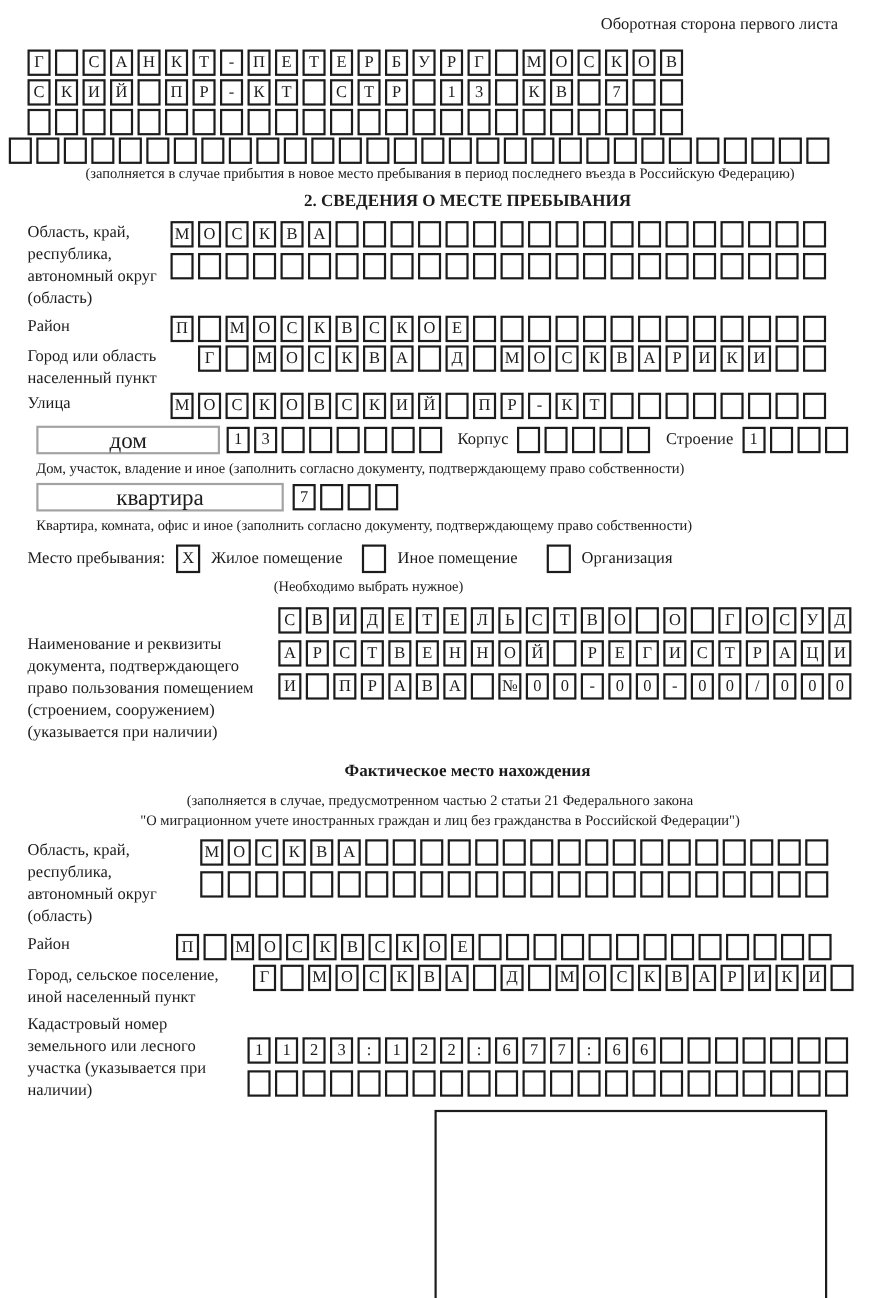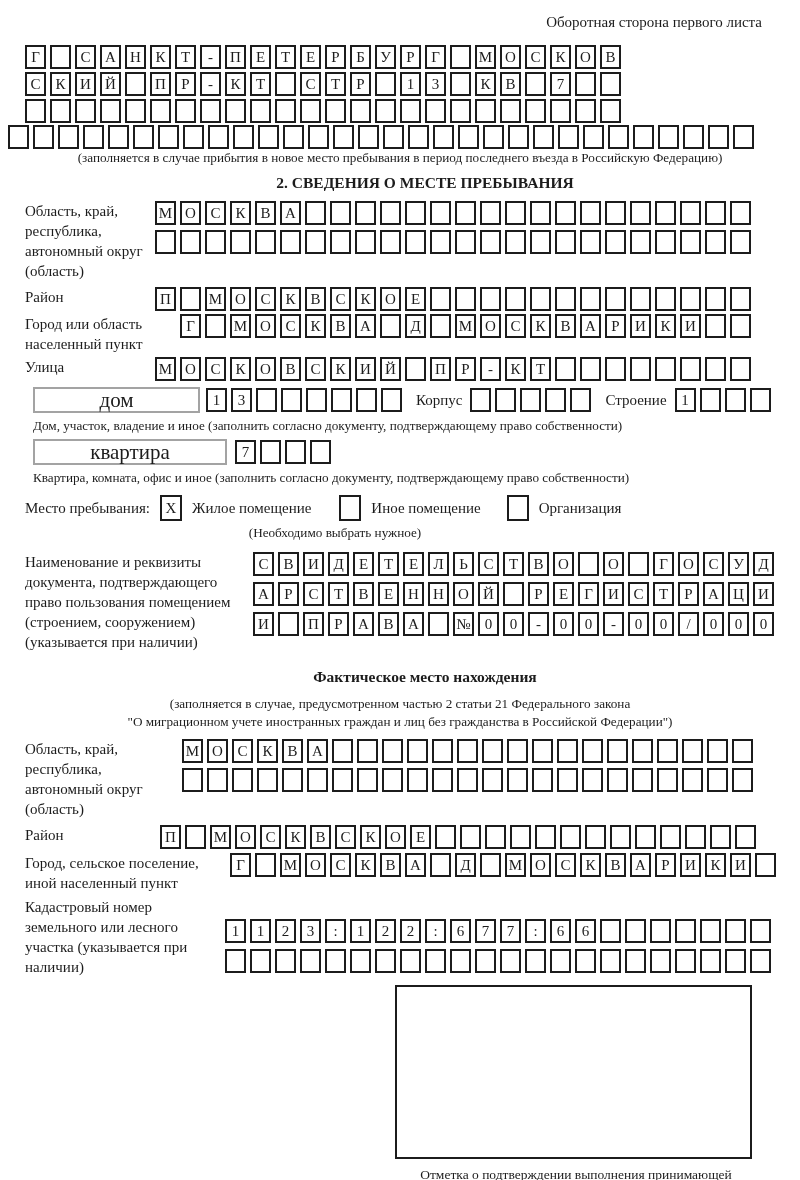--- a/index.html
+++ b/index.html
@@ -5,21 +5,21 @@
   * { margin:0; padding:0; box-sizing:border-box; }
   html,body { width:800px; background:#ffffff; color:#1c1c1c;
     font-family:"Liberation Serif","DejaVu Serif",serif; }
   body { width:800px; height:1180px; padding:14px 10px 0 25px; overflow:hidden; position:relative; }
 
   .header-note { text-align:right; font-size:15px; padding-right:28px; margin-bottom:14px; }
 
   .row { display:flex; align-items:flex-start; }
   .lbl { font-size:15px; line-height:20px; flex:none; }
   .w135 { width:135px; } .w130 { width:130px; } .w150 { width:150px; }
-  .w157 { width:157px; } .w200 { width:200px; } .w205 { width:205px; } .w225 { width:228px; }
+  .w157 { width:157px; } .w200 { width:200px; } .w205 { width:205px; } .w225 { width:228px;margin-top:24px; }
 
   .cellrow { display:flex; flex-wrap:nowrap; }
   .cell { flex:none; width:21px; height:24px; border:2px solid #1c1c1c; margin-right:4px;
     display:inline-flex; align-items:center; justify-content:center;
     font-size:15px; background:#fff; }
   .mb3 { margin-bottom:3px; } .mb5 { margin-bottom:5px; } .mb6 { margin-bottom:6px; }
 
   .fullrow { margin-left:-17px; margin-top:2px; }
 
   .caption { font-size:13.2px; line-height:18px; }
@@ -334,34 +334,34 @@
   <div class="cellrow">
       <span class="cell">1</span>
       <span class="cell"></span>
       <span class="cell"></span>
       <span class="cell"></span>
     </div>
 </div>
 <div class="caption" style="margin:4px 0 4px 8px">Дом, участок, владение и иное (заполнить согласно документу, подтверждающему право собственности)</div>
 
 <div class="hrow">
-  <div class="widebox" style="width:194px; margin-left:8px">квартира</div>
+  <div class="widebox" style="width:225px; margin-left:8px">квартира</div>
   <div class="cellrow" style="margin-left:8px">
       <span class="cell">7</span>
       <span class="cell"></span>
       <span class="cell"></span>
       <span class="cell"></span>
     </div>
 </div>
 <div class="caption" style="margin:4px 0 8px 8px">Квартира, комната, офис и иное (заполнить согласно документу, подтверждающему право собственности)</div>
 
 <div class="hrow">
   <div class="lbl">Место пребывания:</div>
   <span class="checkcell" style="margin-left:10px">X</span>
-  <span class="inline-lbl" style="margin-right:28px">Жилое помещение</span>
+  <span class="inline-lbl" style="margin-right:18px">Жилое помещение</span>
   <span class="checkcell"></span>
   <span class="inline-lbl" style="margin-right:26px">Иное помещение</span>
   <span class="checkcell"></span>
   <span class="inline-lbl">Организация</span>
 </div>
 <div class="caption center" style="width:620px; margin-top:3px">(Необходимо выбрать нужное)</div>
 
 <div class="row" style="margin-top:10px">
   <div class="lbl w225">Наименование и реквизиты документа, подтверждающего право пользования помещением (строением, сооружением) (указывается при наличии)</div>
   <div>

